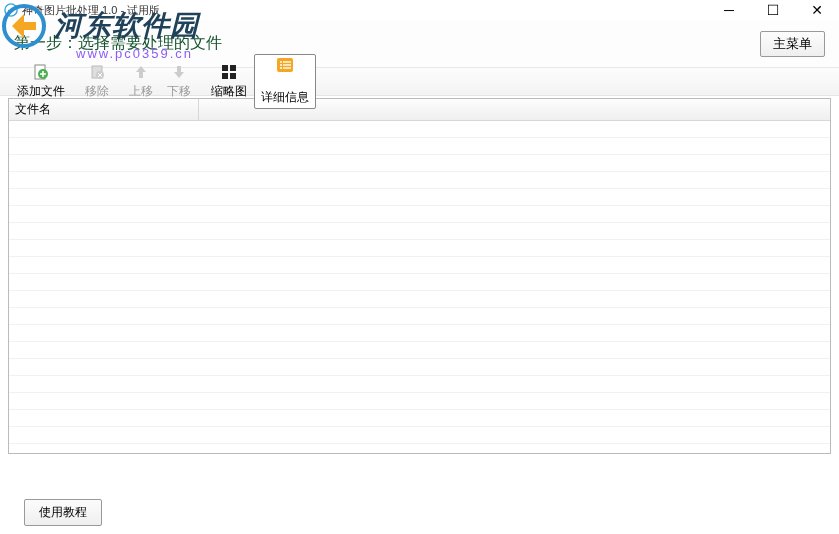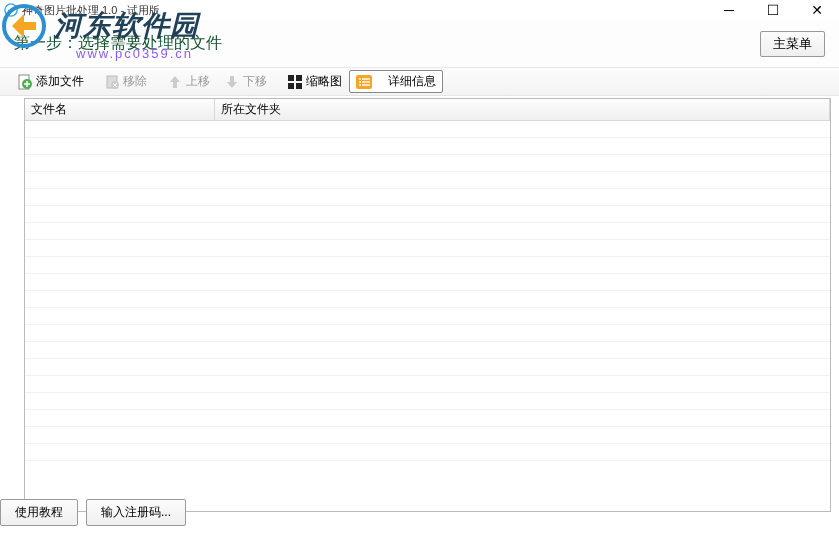--- a/index.html
+++ b/index.html
@@ -15,35 +15,35 @@
 .wm-logo { display: flex; align-items: center; gap: 6px; font-style: italic; }
 .wm-logo-svg { width: 48px; height: 48px; }
 .wm-text1 { font-size: 28px; font-weight: bold; color: #1f425a; letter-spacing: 1px; }
 .wm-sub { position: absolute; top: 44px; left: 76px; font-size: 13px; color: #8b5cf6; letter-spacing: 2px; }
 
 .step-header { height: 48px; padding: 10px 14px; display: flex; align-items: center; justify-content: space-between; background: #fdfdfd; border-bottom: 1px solid #e8e8e8; }
 .step-header .step-text { font-size: 16px; color: #14532d; }
 .main-menu-btn { padding: 3px 12px; font-size: 13px; background: linear-gradient(#fcfcfc,#efefef); border: 1px solid #999; border-radius: 2px; cursor: pointer; }
 
 .toolbar { height: 28px; display: flex; align-items: center; padding: 0 10px; gap: 0; background: linear-gradient(#fcfcfc,#f3f3f3); border-bottom: 1px solid #e5e5e5; }
-.tbtn { display: flex; align-items: center; gap: 3px; padding: 2px 6px; font-size: 12px; cursor: pointer; border: 1px solid transparent; border-radius: 2px; }
+.tbtn { display: flex; align-items: center; gap: 3px; padding: 2px 6px; font-size: 12px; cursor: pointer; border: 1px solid transparent; border-radius: 2px; flex-direction: column; }
 .tbtn.disabled { color: #9a9a9a; cursor: default; }
 .tbtn.active { background: #fff; border: 1px solid #888; gap: 16px; }
 .tbtn svg { width: 16px; height: 16px; display: block; }
 .sep { width: 6px; }
 
-.table-area { height: 414px; border: 1px solid #bbb; margin: 2px 8px 0 24px; overflow: hidden; }
+.table-area { height: 356px; border: 1px solid #bbb; margin: 2px 8px 0 8px; overflow: hidden; }
 .table-head { height: 22px; background: linear-gradient(#fdfdfd,#efefef); display: flex; border-bottom: 1px solid #d7d7d7; }
 .th { padding: 2px 6px; font-size: 12px; border-right: 1px solid #d7d7d7; height: 100%; display: flex; align-items: center; }
 .th.col1 { width: 190px; }
 .th.col2 { flex: 1; }
 .table-body { height: calc(100% - 22px); background: #fff; overflow-y: auto; }
 .row { height: 17px; border-bottom: 1px solid #f1f1f1; }
 
-.footer { position: absolute; bottom: 8px; left: 0; right: 0; height: 28px; display: flex; align-items: center; padding: 0 0; gap: 8px; }
+.footer { position: absolute; bottom: 8px; left: 0; right: 0; height: 28px; display: flex; align-items: center; padding: 0 24px; gap: 24px; }
 .fbtn { padding: 4px 14px; font-size: 12px; background: linear-gradient(#fcfcfc,#efefef); border: 1px solid #999; border-radius: 2px; cursor: pointer; }
 .fbtn.primary { margin-left: auto; padding: 4px 60px; }
 </style>
 </head>
 <body>
 
 <div class="titlebar">
   <span class="app-icon">
     <svg viewBox="0 0 16 16">
         <circle cx="8" cy="8" r="7" fill="#fff" stroke="#2aa6e0" stroke-width="1.5"></circle>
@@ -137,21 +137,20 @@
           <rect x="6" y="10.3" width="8" height="1.4" fill="#fff"></rect>
         </svg>
       </span>
     <span>详细信息</span>
   </div>
 </div>
 
 <div class="table-area">
   <div class="table-head">
     <div class="th col1">文件名</div>
-    <div class="th col2">所在文件夹</div>
   </div>
   <div class="table-body">
     <div class="row"></div>
     <div class="row"></div>
     <div class="row"></div>
     <div class="row"></div>
     <div class="row"></div>
     <div class="row"></div>
     <div class="row"></div>
     <div class="row"></div>
@@ -165,14 +164,13 @@
     <div class="row"></div>
     <div class="row"></div>
     <div class="row"></div>
     <div class="row"></div>
     <div class="row"></div>
   </div>
 </div>
 
 <div class="footer">
   <button class="fbtn">使用教程</button>
-  <button class="fbtn">输入注册码...</button>
 </div>
 
 </body></html>

